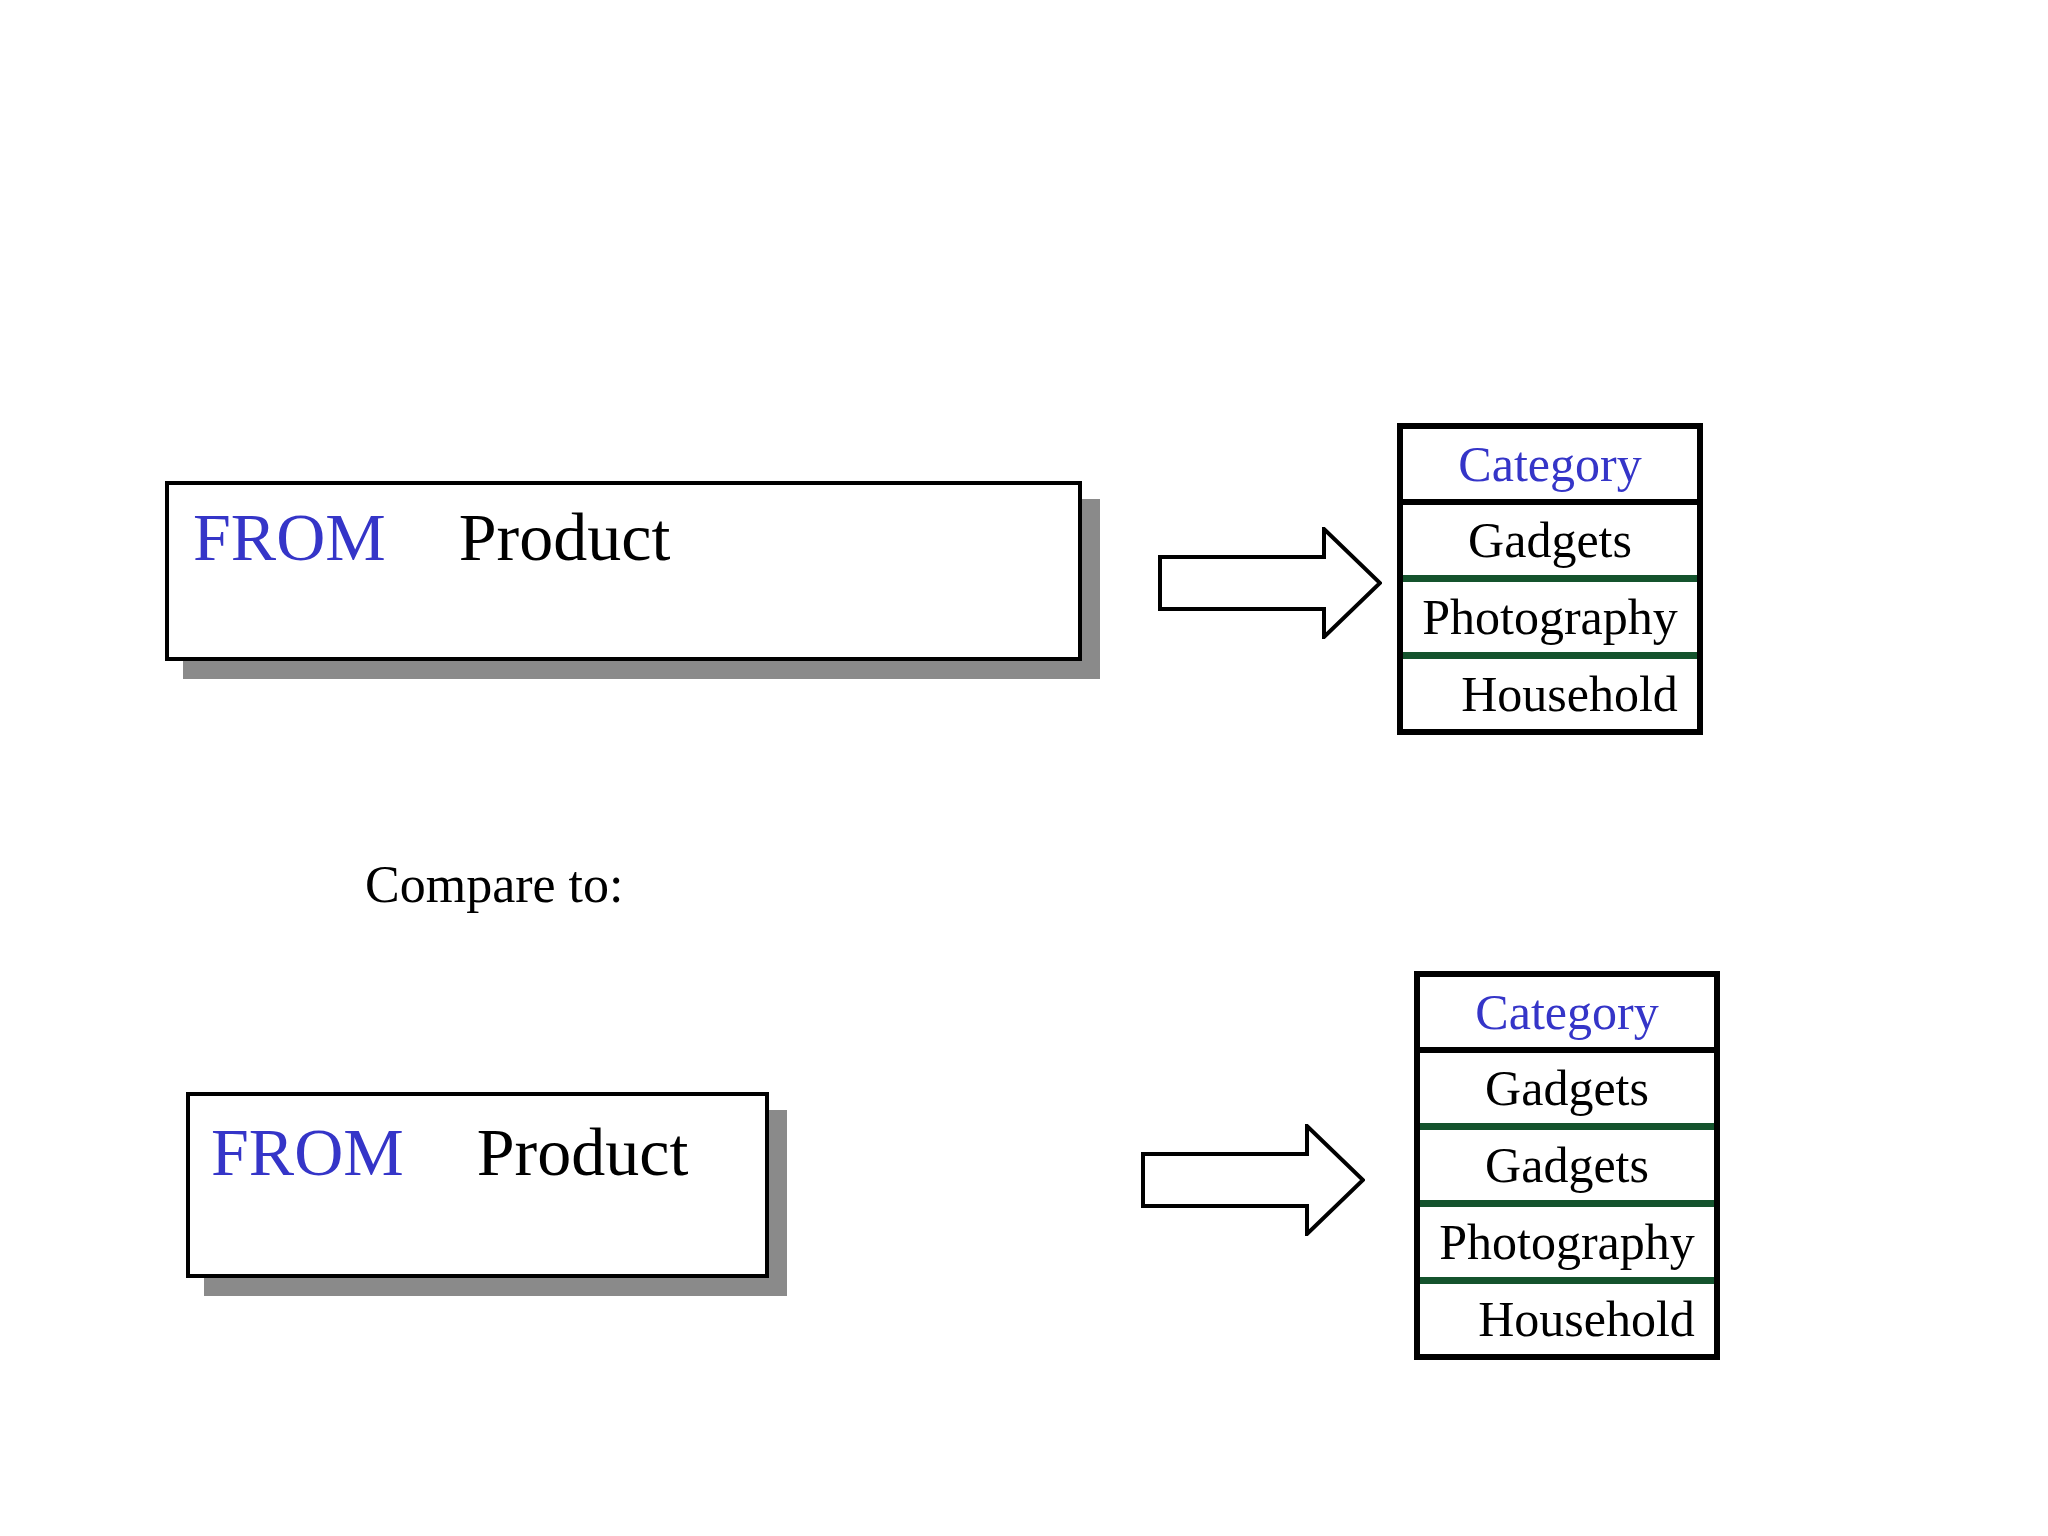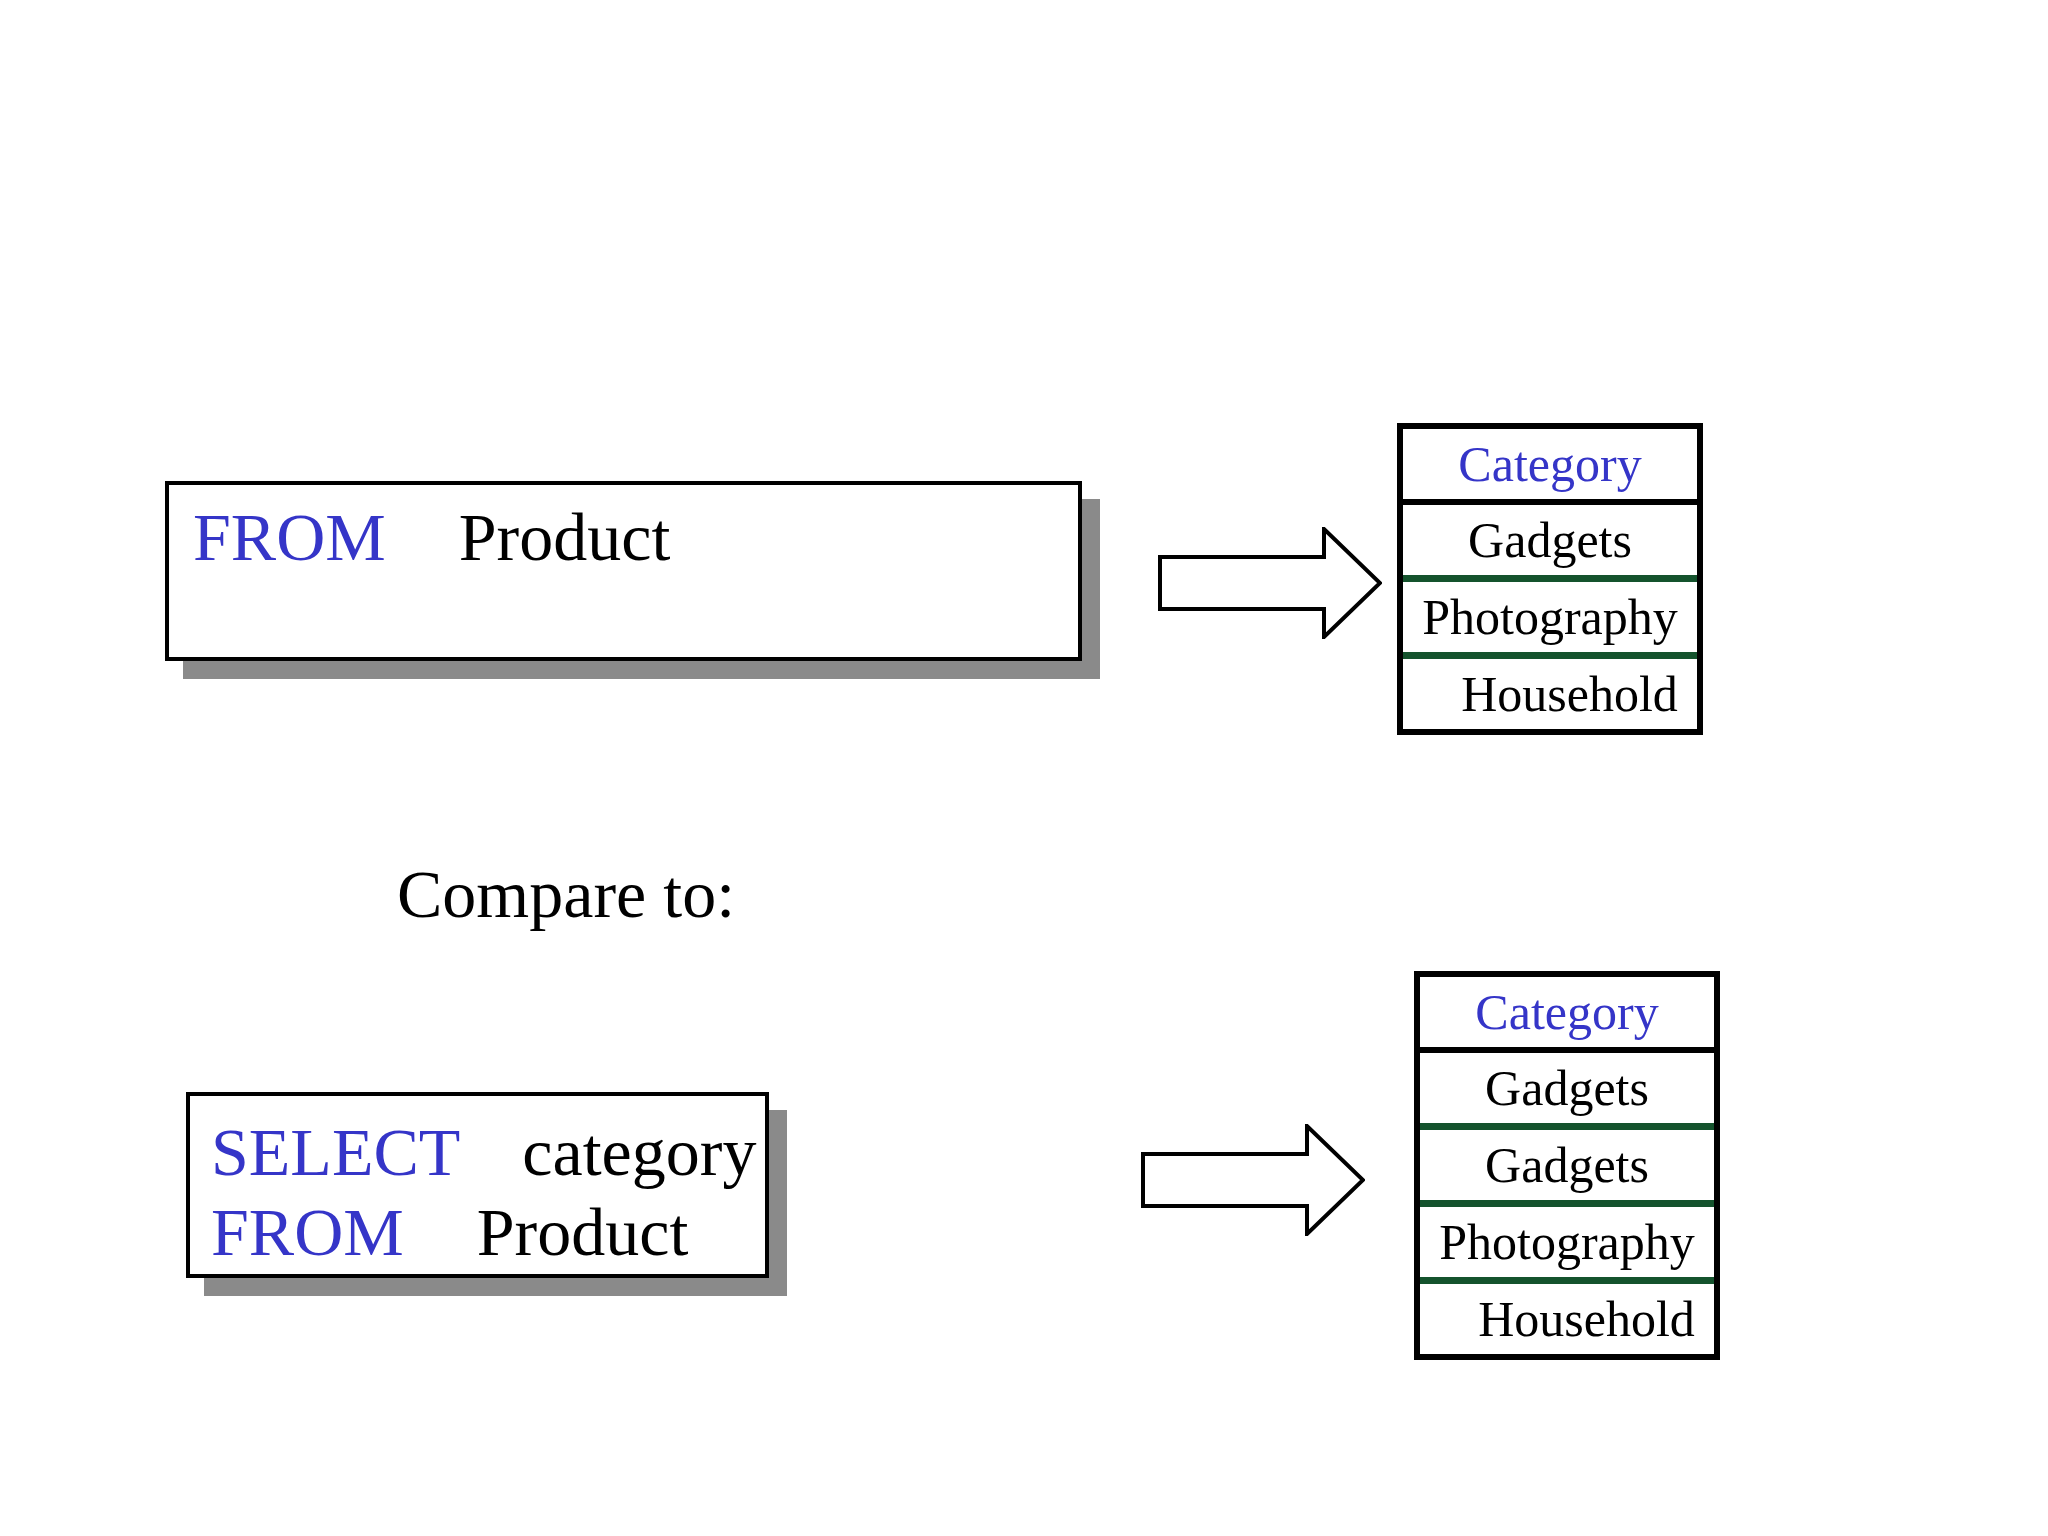--- a/index.html
+++ b/index.html
@@ -36,24 +36,23 @@
   #query-box-2{left:186px;top:1092px;width:583px;height:186px;padding:16px 0 0 21px;}
   .kw{color:#3535c8;}
   .kw-distinct{color:#f25151;}
   .w-gap58{margin-left:58px;}
   .w-gap26{margin-left:26px;}
   .w-gap62{margin-left:62px;}
   .w-gap95{margin-left:73px;}
   .compare-label{
     position:absolute;
     left:365px;top:855px;
-    font-size:68px;
+    font-size:52px;
     color:#000000;
     white-space:nowrap;
-    margin-left:32px;
   }
   .block-arrow{position:absolute;}
   #arrow-1{left:1158px;top:527px;}
   #arrow-2{left:1141px;top:1124px;}
   .result-table{
     position:absolute;
     box-sizing:border-box;
     border:6px solid #000000;
     background:#ffffff;
     width:306px;
@@ -96,23 +95,20 @@
     <div class="th">Category</div>
     <div class="td">Gadgets</div>
     <div class="td">Photography</div>
     <div class="td">Household</div>
   </div>
 
   <div class="compare-label">Compare to:</div>
 
   <div class="query-box" id="query-box-2">
     <div class="qline">
-      <span class="kw">SELECT</span><span class="w-gap62">category</span>
-    </div>
-    <div class="qline">
       <span class="kw">FROM</span><span class="w-gap95">Product</span>
     </div>
   </div>
 
   <svg class="block-arrow" id="arrow-2" width="224" height="112" viewBox="0 0 224 112">
     <polygon points="2,30 166,30 166,2 222,56 166,110 166,82 2,82" fill="#ffffff" stroke="#000000" stroke-width="4" stroke-linejoin="miter"></polygon>
   </svg>
 
   <div class="result-table" id="result-table-2">
     <div class="th">Category</div>

